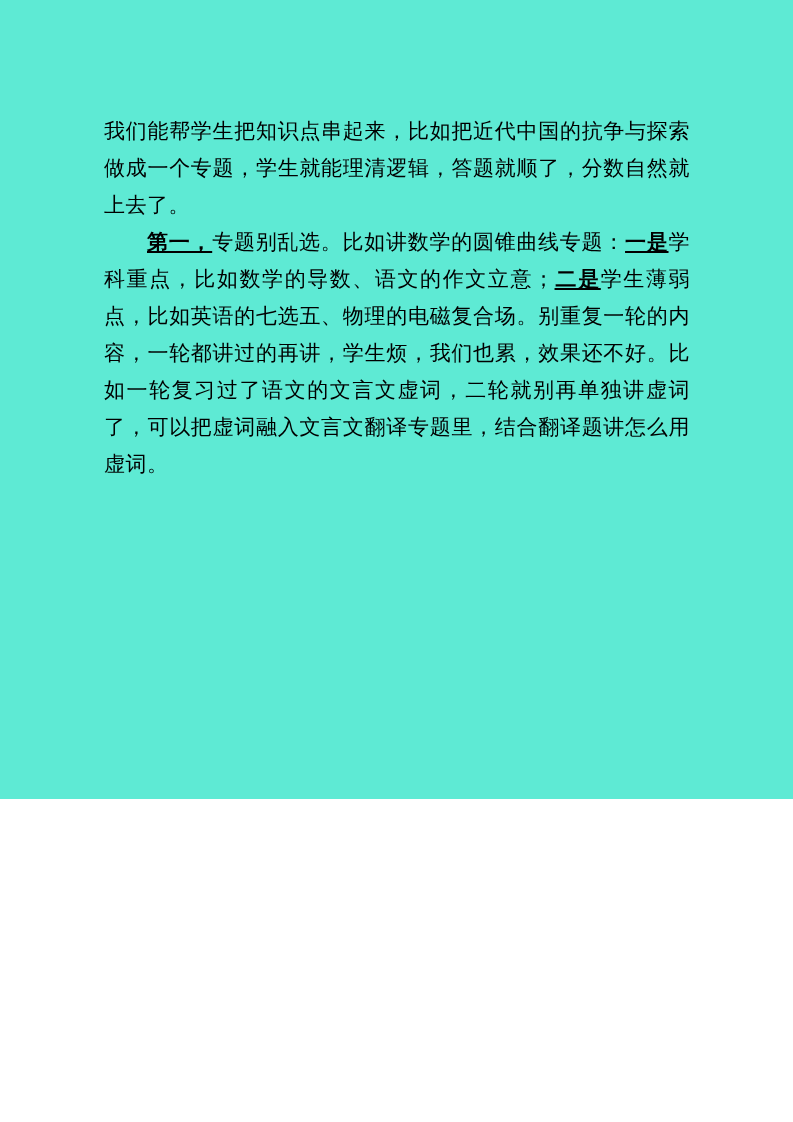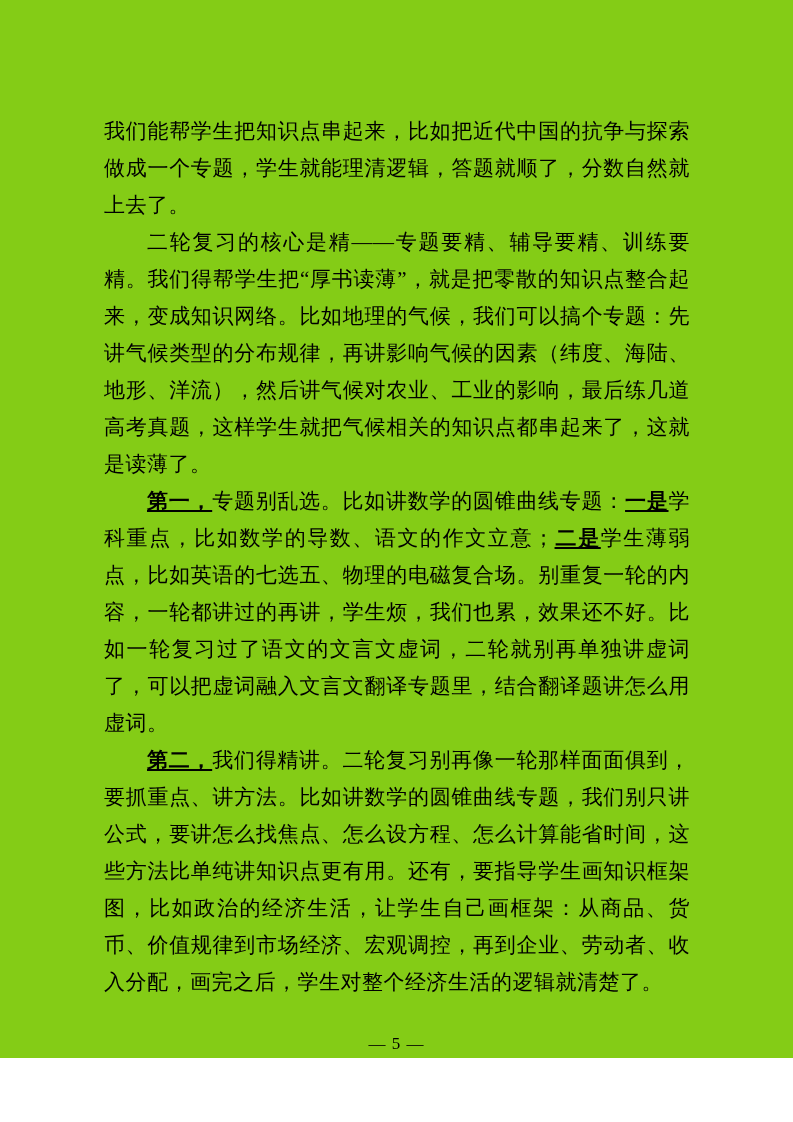--- a/index.html
+++ b/index.html
@@ -8,22 +8,22 @@
     background: #ffffff;
   }
   body {
     width: 793px;
     height: 1122px;
     font-family: "Liberation Serif", "DejaVu Serif", serif;
   }
   .page {
     position: relative;
     width: 793px;
-    height: 1058px;
-    background: #84cc16;
+    height: 799px;
+    background: #5eead4;
     overflow: hidden;
   }
   .content {
     position: absolute;
     left: 104px;
     top: 113px;
     width: 586px;
   }
   .para {
     margin: 0;
@@ -52,23 +52,21 @@
   }
 </style>
 </head>
 <body>
 
 <div class="page">
   <div class="content">
 
     <p class="para"><span class="run">我们能帮学生把知识点串起来，比如把近代中国的抗争与探索做成一个专题，学生就能理清逻辑，答题就顺了，分数自然就上去了。</span></p>
 
-    <p class="para indent"><span class="run">二轮复习的核心是精——专题要精、辅导要精、训练要精。我们得帮学生把“厚书读薄”，就是把零散的知识点整合起来，变成知识网络。比如地理的气候，我们可以搞个专题：先讲气候类型的分布规律，再讲影响气候的因素（纬度、海陆、地形、洋流），然后讲气候对农业、工业的影响，最后练几道高考真题，这样学生就把气候相关的知识点都串起来了，这就是读薄了。</span></p>
 
 
     <p class="para indent"><span class="run bold">第一，</span><span class="run">专题别乱选。比如讲数学的圆锥曲线专题：</span><span class="run bold">一是</span><span class="run">学科重点，比如数学的导数、语文的作文立意；</span><span class="run bold">二是</span><span class="run">学生薄弱点，比如英语的七选五、物理的电磁复合场。别重复一轮的内容，一轮都讲过的再讲，学生烦，我们也累，效果还不好。比如一轮复习过了语文的文言文虚词，二轮就别再单独讲虚词了，可以把虚词融入文言文翻译专题里，结合翻译题讲怎么用虚词。</span></p>
 
-    <p class="para indent"><span class="run bold">第二，</span><span class="run">我们得精讲。二轮复习别再像一轮那样面面俱到，要抓重点、讲方法。比如讲数学的圆锥曲线专题，我们别只讲公式，要讲怎么找焦点、怎么设方程、怎么计算能省时间，这些方法比单纯讲知识点更有用。还有，要指导学生画知识框架图，比如政治的经济生活，让学生自己画框架：从商品、货币、价值规律到市场经济、宏观调控，再到企业、劳动者、收入分配，画完之后，学生对整个经济生活的逻辑就清楚了。</span></p>
 
   </div>
 
   <div class="footer"><span>— 5 —</span></div>
 </div>
 
 </body></html>

